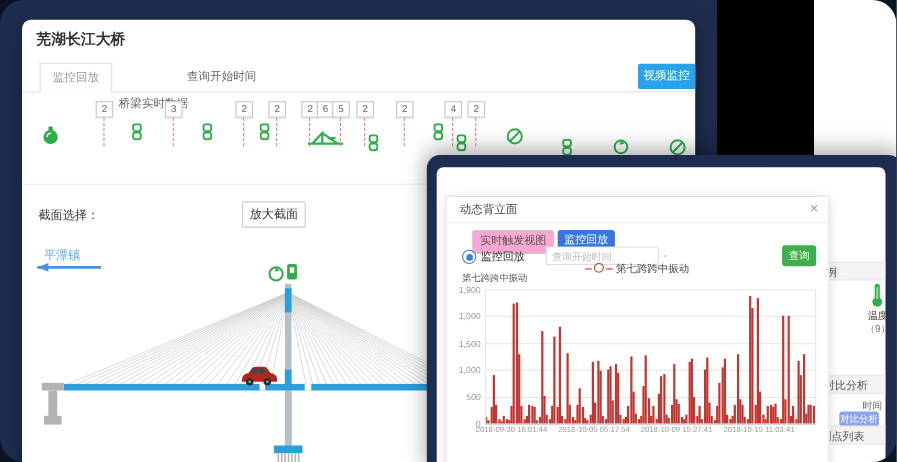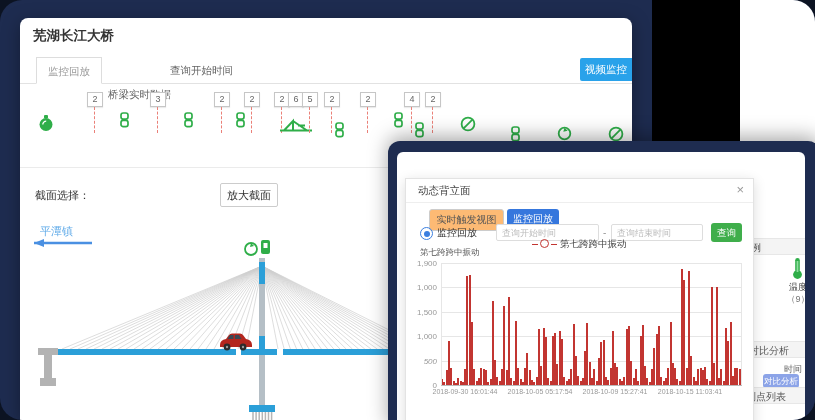--- a/index.html
+++ b/index.html
@@ -30,21 +30,21 @@
   
   #front-window{left:388px;top:141px;width:432px;height:292px;background:#1e2c50;border-radius:12px;box-shadow:0 -4px 20px rgba(0,0,0,.35);}
   #front-inner{left:9px;top:11px;width:408px;height:281px;background:#fff;border-radius:6px;overflow:hidden;}
   .band{position:absolute;left:330px;width:78px;height:15px;background:#f4f4f4;border-top:1px solid #e7e7e7;border-bottom:1px solid #e7e7e7;}
   .band span{position:absolute;top:2px;font-size:10px;color:#555;white-space:nowrap;}
   #dialog{left:8px;top:26px;width:347px;height:250px;background:#fff;border:1px solid #e3e3e3;box-shadow:0 3px 12px rgba(0,0,0,.14);z-index:5;}
   #dlg-header{left:0;top:0;width:100%;height:23px;border-bottom:1px solid #eee;}
   #dlg-title{left:12px;top:5px;font-size:10.5px;color:#444;}
   #dlg-close{right:9px;top:3px;font-size:13px;color:#999;cursor:pointer;}
   .dlg-tab{position:absolute;top:30px;height:20px;font-size:10px;text-align:center;line-height:20px;border-radius:3px;cursor:pointer;}
-  #dlg-tab-0{left:23px;width:73px;border:1px solid #ccc;color:#555;background:#fdba74;}
+  #dlg-tab-0{left:23px;width:73px;border:1px solid #ccc;color:#555;background:#f9a8d4;}
   #dlg-tab-1{left:101px;width:52px;background:#3677dd;color:#fff;}
   #radio{left:14px;top:48px;width:11px;height:11px;border:1px solid #3b7fe0;border-radius:50%;cursor:pointer;}
   #radio::after{content:"";position:absolute;left:2.5px;top:2.5px;width:6px;height:6px;border-radius:50%;background:#3b7fe0;}
   #radio-label{left:31px;top:47px;font-size:10px;color:#333;}
   .dlg-input{position:absolute;top:45px;height:17px;border:1px solid #ddd;border-radius:2px;font-size:9px;color:#444;padding:0 5px;box-sizing:border-box;font-family:inherit;}
   .dlg-input::placeholder{color:#bbb;}
   #input-sep{left:197px;top:48px;font-size:10px;color:#999;}
   #query-btn{left:305px;top:44px;width:31px;height:19px;background:#3fae4b;color:#fff;font-size:9.5px;text-align:center;line-height:19px;border-radius:3px;cursor:pointer;}
   #chart-legend{left:0;top:59px;width:347px;text-align:center;font-size:9.5px;color:#444;}
   #chart-legend .mark{display:inline-block;width:7px;height:7px;border:1.4px solid #c23531;border-radius:50%;vertical-align:-1px;margin:0 2px;}
@@ -291,21 +291,20 @@
         <div class="abs" id="dlg-header">
           <span class="abs" id="dlg-title">动态背立面</span>
           <span class="abs" id="dlg-close">×</span>
         </div>
         <div class="dlg-tab" id="dlg-tab-0">实时触发视图</div>
         <div class="dlg-tab" id="dlg-tab-1">监控回放</div>
         <div class="abs" id="radio"></div>
         <div class="abs" id="radio-label">监控回放</div>
         <input class="dlg-input" style="left: 90px; width: 103px;" placeholder="查询开始时间">
         <span class="abs" id="input-sep">-</span>
-        <input class="dlg-input" style="left: 205px; width: 92px;" placeholder="查询结束时间">
         <div class="abs" id="query-btn">查询</div>
         <div class="abs" id="chart-legend"><span class="dash"></span><span class="mark"></span><span class="dash"></span> <span>第七跨跨中振动</span></div>
         <div class="abs" id="axis-name">第七跨跨中振动</div>
         <div class="abs" id="plot">
             <div class="ytick" style="left: -34px; top: 118px;">0</div>
             <div class="gridline" style="top: 97.6px;"></div>
             <div class="ytick" style="left: -34px; top: 93.6px; font-style: italic;">500</div>
             <div class="gridline" style="top: 73.2px;"></div>
             <div class="ytick" style="left: -34px; top: 69.2px;">1,000</div>
             <div class="gridline" style="top: 48.8px;"></div>

